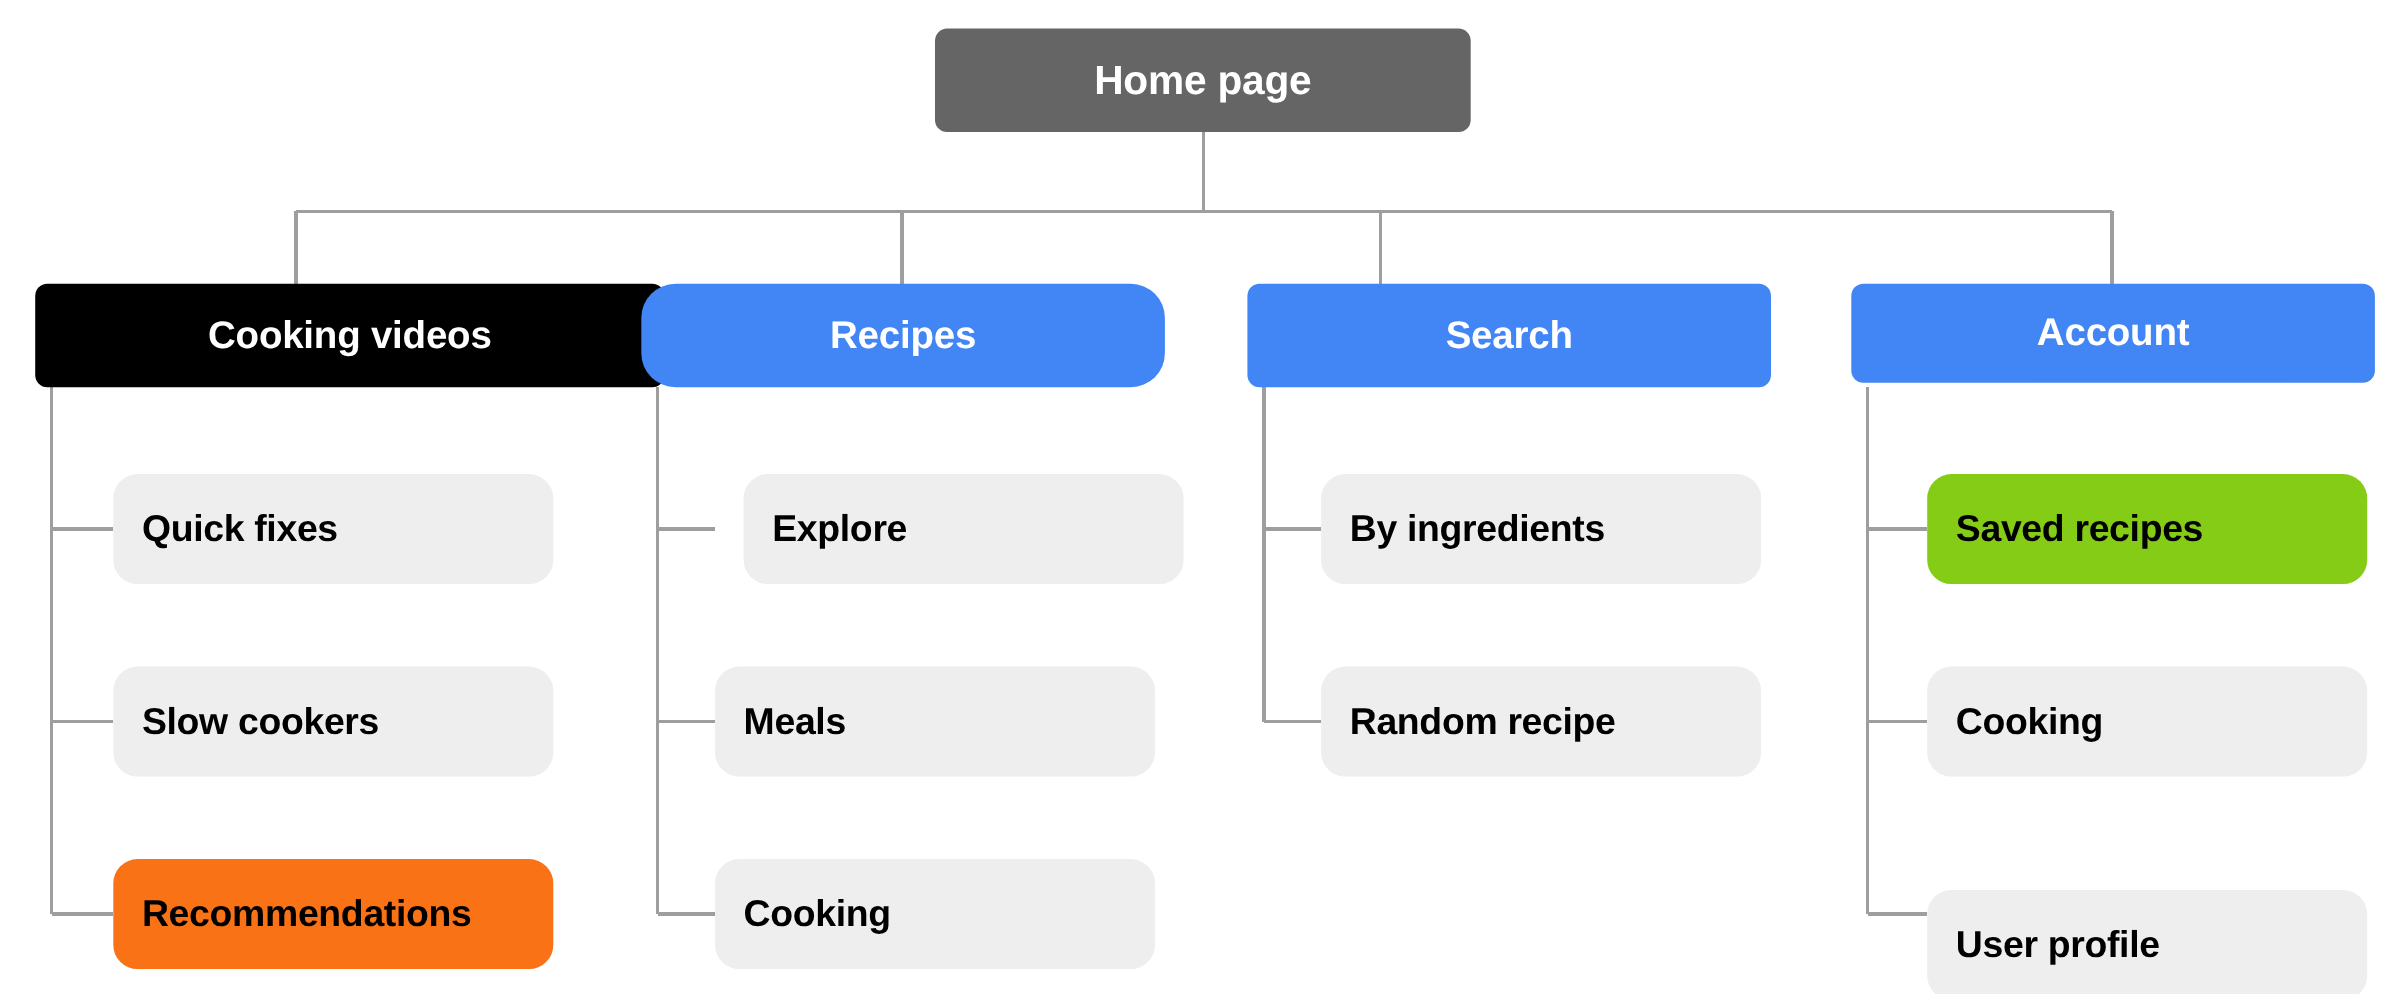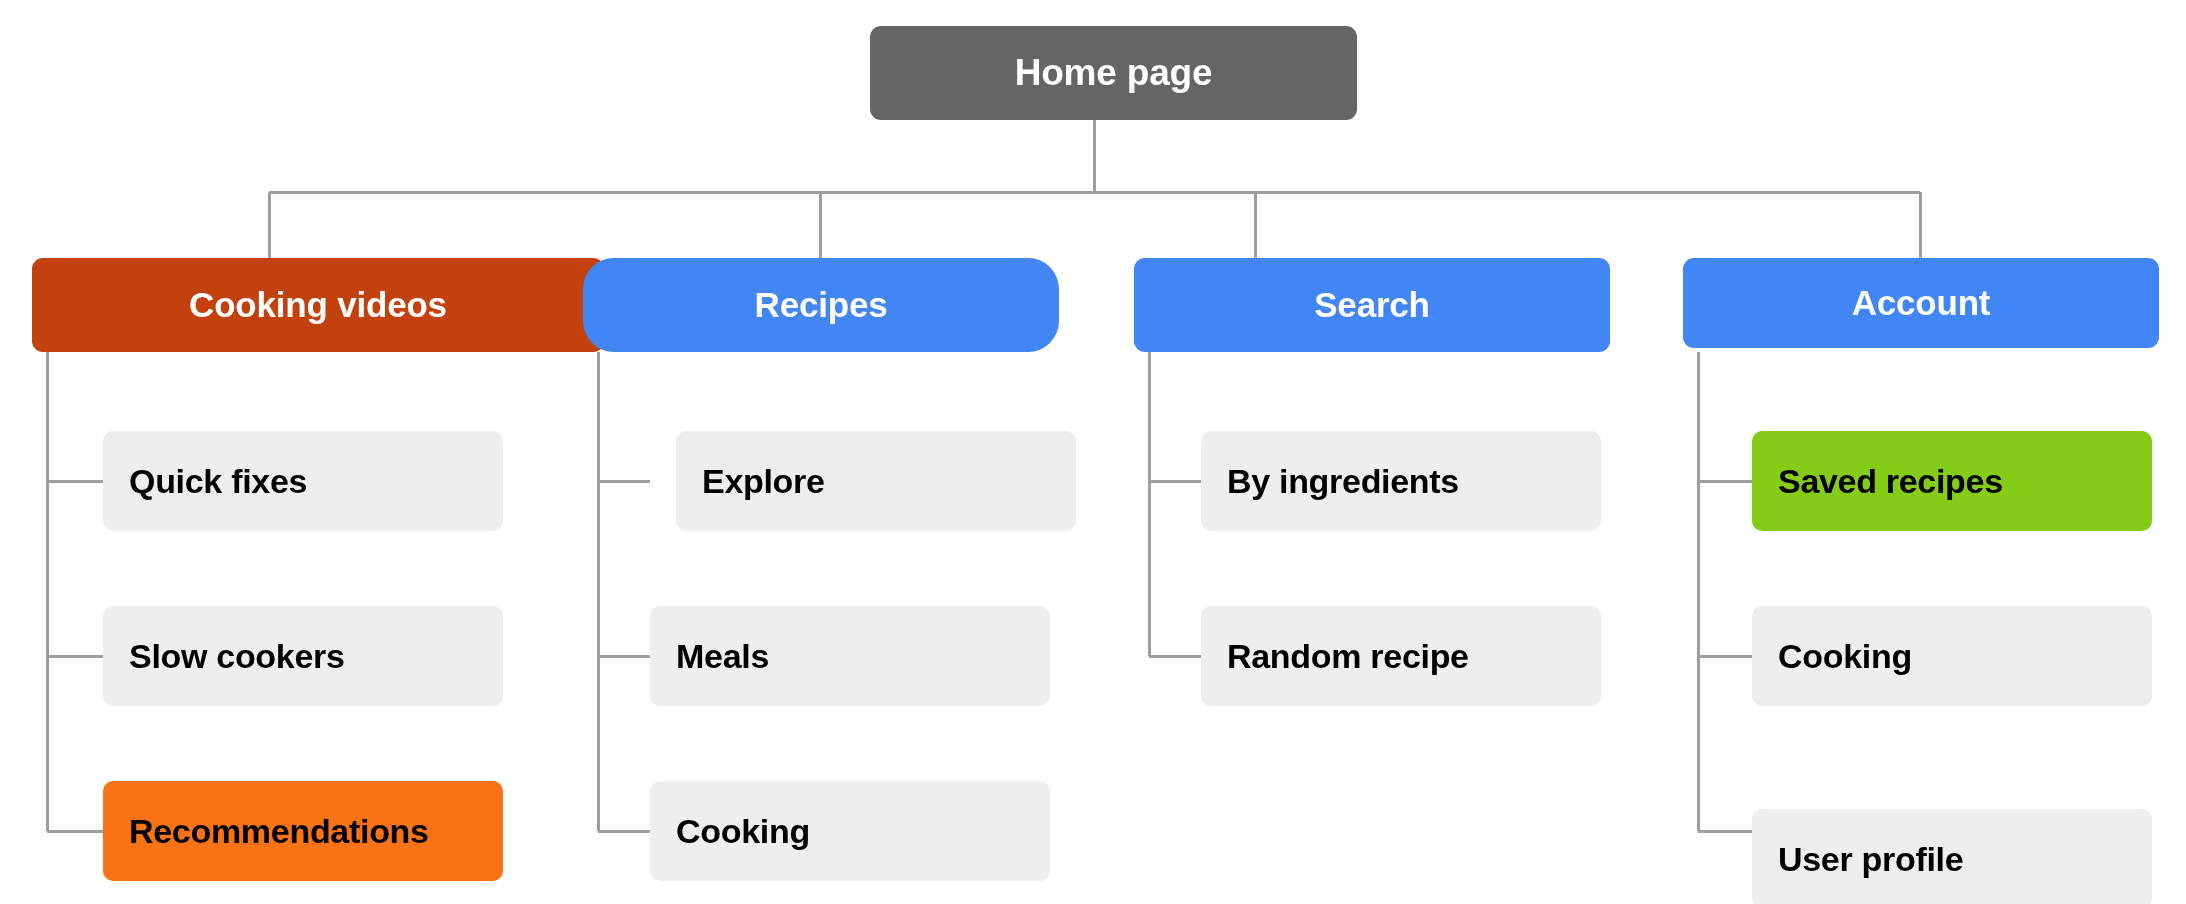--- a/index.html
+++ b/index.html
@@ -34,42 +34,41 @@
     position: absolute;
     display: flex;
     align-items: center;
     justify-content: center;
     border-radius: 11px;
     color: #ffffff;
     font-size: 37px;
     font-weight: bold;
     letter-spacing: -0.2px;
     white-space: nowrap;
-    margin-left: 20px;
   }
   
   .section-node {
     position: absolute;
     display: flex;
     align-items: center;
     justify-content: center;
     border-radius: 11px;
     color: #ffffff;
     font-size: 35px;
     font-weight: bold;
     letter-spacing: -0.2px;
     white-space: nowrap;
   }
   
   .leaf-node {
     position: absolute;
     display: flex;
     align-items: center;
     justify-content: flex-start;
-    border-radius: 10px;
+    border-radius: 22px;
     background: #eeeeee;
     color: #000000;
     font-size: 34px;
     font-weight: bold;
     letter-spacing: -0.3px;
     padding-left: 26px;
     box-sizing: border-box;
     white-space: nowrap;
   }
 </style>
@@ -97,21 +96,21 @@
       <line x1="1149" y1="656" x2="1201" y2="656" stroke="#9e9e9e" stroke-width="3" shape-rendering="crispEdges"></line>
       <line x1="1920" y1="192" x2="1920" y2="258" stroke="#9e9e9e" stroke-width="3" shape-rendering="crispEdges"></line>
       <line x1="1698" y1="352" x2="1698" y2="831" stroke="#9e9e9e" stroke-width="3" shape-rendering="crispEdges"></line>
       <line x1="1698" y1="481" x2="1752" y2="481" stroke="#9e9e9e" stroke-width="3" shape-rendering="crispEdges"></line>
       <line x1="1698" y1="656" x2="1752" y2="656" stroke="#9e9e9e" stroke-width="3" shape-rendering="crispEdges"></line>
       <line x1="1698" y1="831" x2="1752" y2="831" stroke="#9e9e9e" stroke-width="3" shape-rendering="crispEdges"></line>
     </svg>
 
   <div id="nodes">
       <div class="root-node" style="left: 850px; top: 26px; width: 487px; height: 94px; background: rgb(101, 101, 101); color: rgb(255, 255, 255);">Home page</div>
-      <div class="section-node" style="left: 32px; top: 258px; width: 572px; height: 94px; background: #c2410c; color: rgb(255, 255, 255);">Cooking videos</div>
+      <div class="section-node" style="left: 32px; top: 258px; width: 572px; height: 94px; background: #000000; color: rgb(255, 255, 255);">Cooking videos</div>
       <div class="leaf-node" style="left: 103px; top: 431px; width: 400px; height: 100px; background: rgb(238, 238, 238); color: rgb(0, 0, 0);">Quick fixes</div>
       <div class="leaf-node" style="left: 103px; top: 606px; width: 400px; height: 100px; background: rgb(238, 238, 238); color: rgb(0, 0, 0);">Slow cookers</div>
       <div class="leaf-node" style="left: 103px; top: 781px; width: 400px; height: 100px; background: #f97316; color: rgb(0, 0, 0);">Recommendations</div>
       <div class="section-node" style="left: 583px; top: 258px; width: 476px; height: 94px; background: rgb(66, 133, 244); color: rgb(255, 255, 255); border-radius: 31px;">Recipes</div>
       <div class="leaf-node" style="left: 676px; top: 431px; width: 400px; height: 100px; background: rgb(238, 238, 238); color: rgb(0, 0, 0);">Explore</div>
       <div class="leaf-node" style="left: 650px; top: 606px; width: 400px; height: 100px; background: rgb(238, 238, 238); color: rgb(0, 0, 0);">Meals</div>
       <div class="leaf-node" style="left: 650px; top: 781px; width: 400px; height: 100px; background: rgb(238, 238, 238); color: rgb(0, 0, 0);">Cooking</div>
       <div class="section-node" style="left: 1134px; top: 258px; width: 476px; height: 94px; background: rgb(66, 133, 244); color: rgb(255, 255, 255);">Search</div>
       <div class="leaf-node" style="left: 1201px; top: 431px; width: 400px; height: 100px; background: rgb(238, 238, 238); color: rgb(0, 0, 0);">By ingredients</div>
       <div class="leaf-node" style="left: 1201px; top: 606px; width: 400px; height: 100px; background: rgb(238, 238, 238); color: rgb(0, 0, 0);">Random recipe</div>

